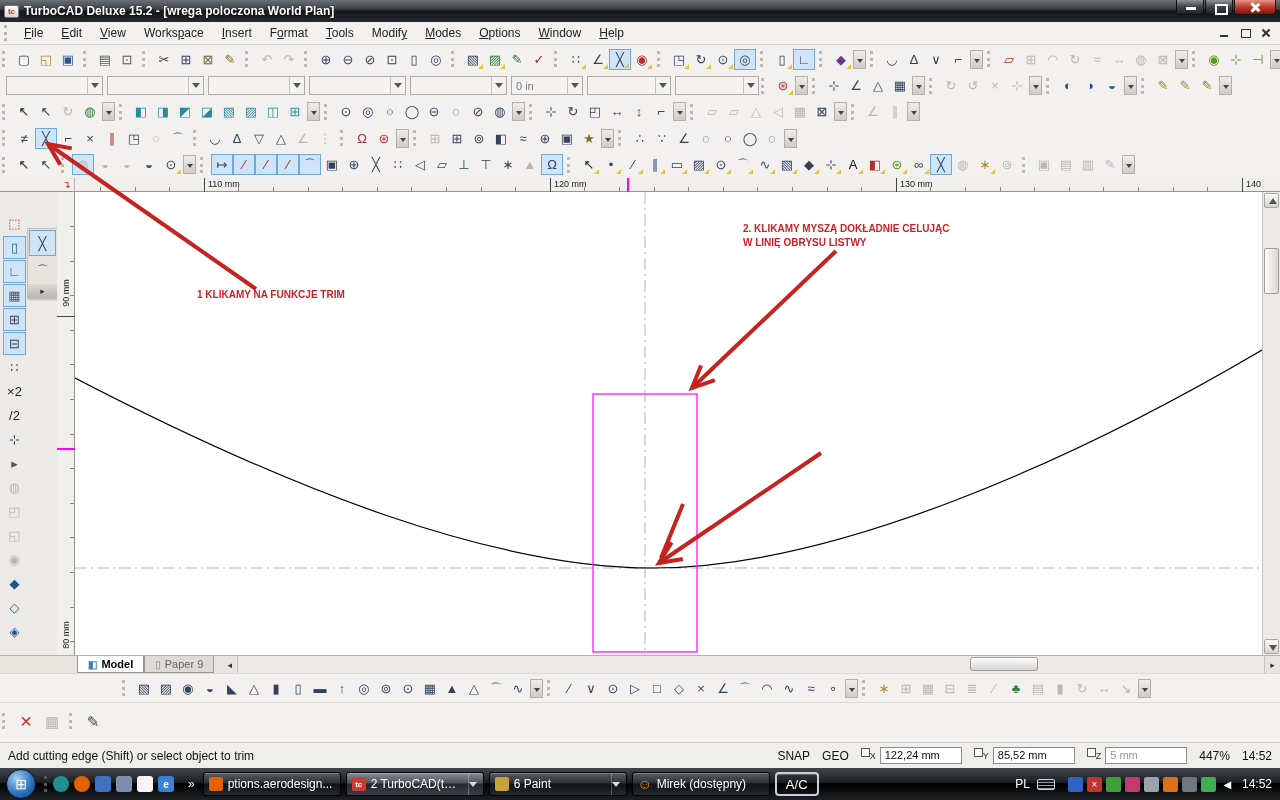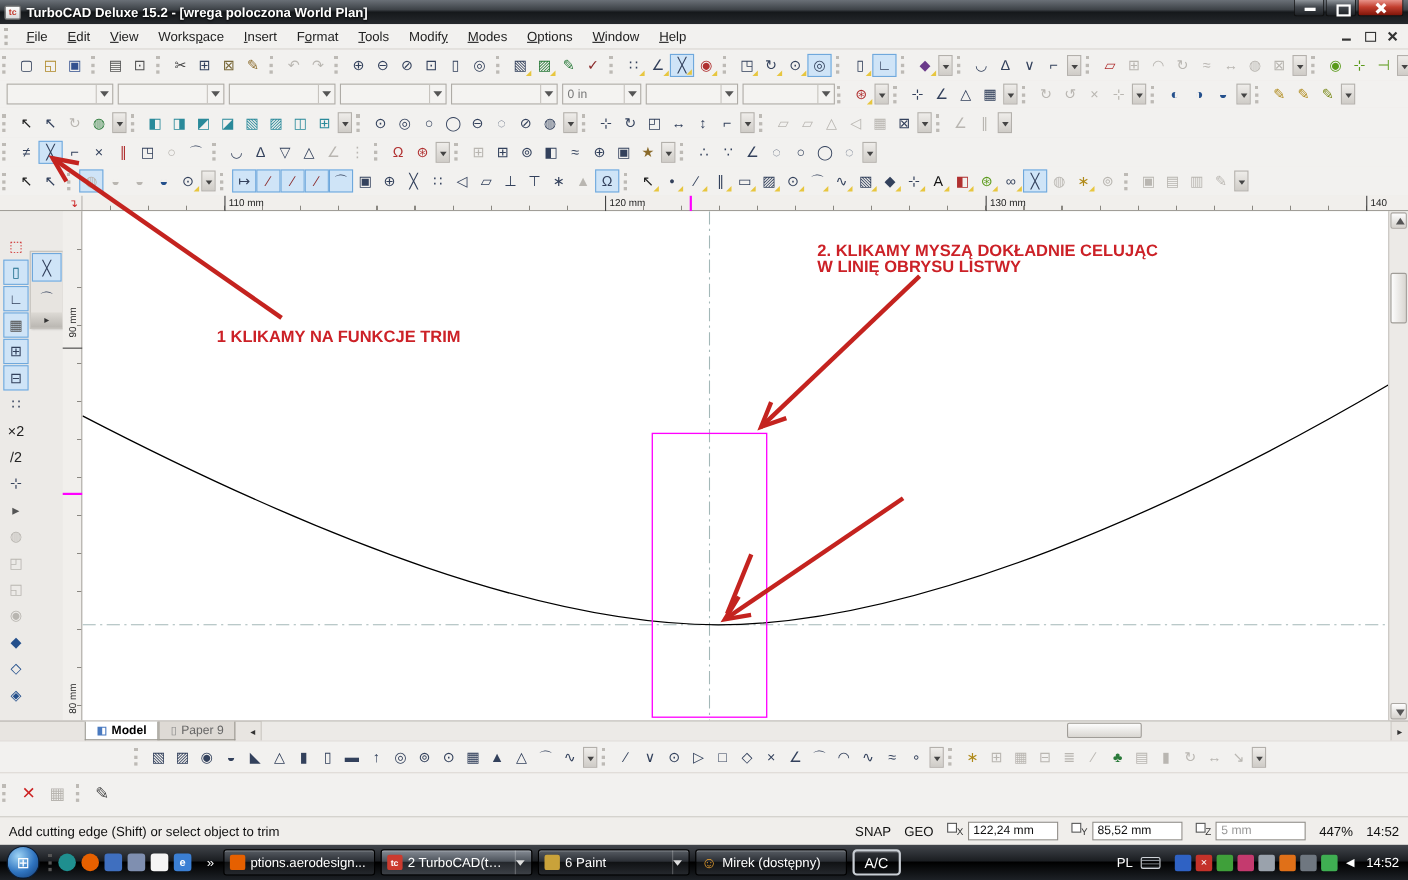--- a/index.html
+++ b/index.html
@@ -60,22 +60,22 @@
   .rail .tbtn .g{font-size:13px}
   .palette{position:absolute;left:27px;top:36px;width:31px;background:#e7e4e0;border:1px solid #c3c0bb;box-shadow:1px 1px 2px rgba(0,0,0,.2)}
   .palette .tbtn{width:27px;height:26px;margin:1px}
   .pgrip{height:14px;background:linear-gradient(#dddad5,#b9b6b1);display:flex;align-items:center;justify-content:center;font-size:9px;color:#333}
   .vruler{width:18px;background:#f1efec;border-right:1px solid #98958f;position:relative;flex:none;background-image:repeating-linear-gradient(to bottom,#8a8781 0 1px,transparent 1px 34.6px);background-size:4px 100%;background-repeat:no-repeat;background-position:right 34px}
   .vlab{position:absolute;left:1px;font-size:9px;color:#222;transform:rotate(-90deg);transform-origin:center;width:34px;text-align:center;border-bottom:none}
   .vtick{position:absolute;left:0;width:18px;border-top:1px solid #444}
   .vcursor{position:absolute;left:0;top:256px;width:18px;height:2px;background:#f0f}
   .canvas{width:1187px;background:#fff;position:relative;flex:none}
   .cansvg{position:absolute;left:0;top:0}
-  .ann{position:absolute;font-size:15px;font-weight:bold;color:#cc2127;line-height:14px;white-space:nowrap}
-  .ann1{left:122px;top:108px}.ann2{left:668px;top:30px}.ann3{left:741px;top:214px}
+  .ann{position:absolute;font-size:10px;font-weight:bold;color:#cc2127;line-height:14px;white-space:nowrap}
+  .ann1{left:122px;top:96px}.ann2{left:668px;top:30px}.ann3{left:741px;top:214px}
   .vscroll{width:18px;background:#eceae7;border-left:1px solid #c5c2bd;position:relative;flex:none}
   .sbtn{position:absolute;left:1px;width:15px;height:15px;background:linear-gradient(#fdfdfd,#d5d2cd);border:1px solid #aaa7a2;border-radius:2px}
   .sbtn::after{content:"";position:absolute;left:3.5px;border-left:4px solid transparent;border-right:4px solid transparent}
   .sbtn.up{top:1px}.sbtn.up::after{top:4px;border-bottom:6px solid #555}
   .sbtn.dn{bottom:1px}.sbtn.dn::after{top:5px;border-top:6px solid #555}
   .vthumb{position:absolute;left:1px;top:56px;width:15px;height:46px;background:linear-gradient(90deg,#fdfdfd,#d9d6d1);border:1px solid #a09d98;border-radius:2px}
   
   .tabbar{height:18px;background:#e8e5e1;border-top:1px solid #b5b2ad;display:flex;align-items:stretch;position:relative;font-size:11px}
   .tabs{display:flex;margin-left:77px}
   .tab{display:flex;align-items:center;gap:4px;padding:0 10px;border:1px solid #9a978f;border-top:none;color:#666;background:#dedad5}

